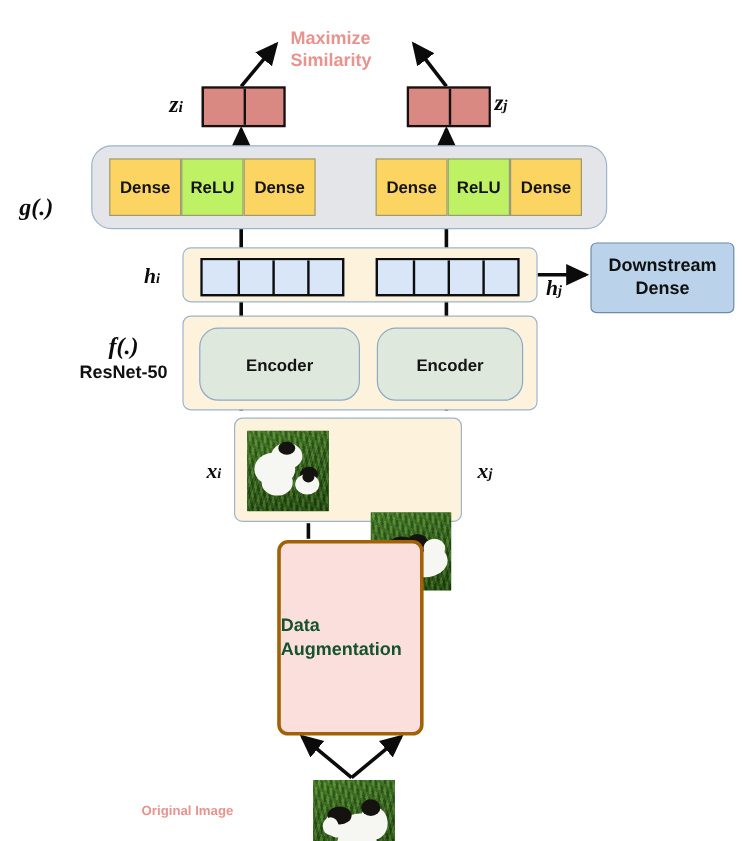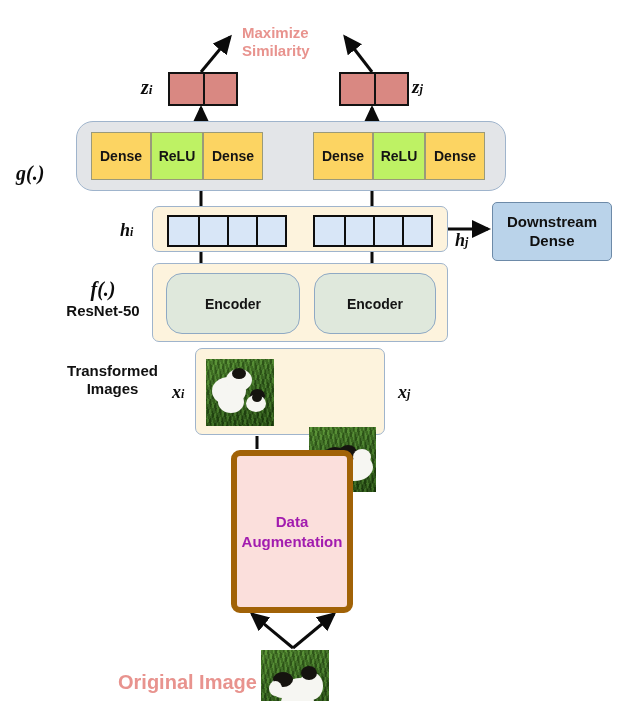--- a/index.html
+++ b/index.html
@@ -41,23 +41,23 @@
   .encoder{background:#dfe8dc;border:1px solid #8fa9c4;border-radius:16px;
            display:flex;align-items:center;justify-content:center;
            font-weight:bold;color:#141414;box-sizing:border-box;}
 
   
   .downstream{background:#bad3ea;border:1px solid #6d8aa8;border-radius:5px;
               display:flex;flex-direction:column;align-items:center;justify-content:center;
               font-weight:bold;color:#101010;box-sizing:border-box;line-height:1.25;}
 
   
-  .augbox{background:#fbdfdc;border:6px solid #a16207;border-radius:9px;
-          display:flex;flex-direction:column;align-items:center;justify-content:center;
-          font-weight:bold;color:#a21caf;line-height:1.3;box-sizing:border-box;}
+  .augbox{background:#fbdfdc;border:3px solid #a16207;border-radius:9px;
+          display:flex;flex-direction:column;align-items:flex-start;justify-content:center;
+          font-weight:bold;color:#14532d;line-height:1.3;box-sizing:border-box;}
 
   
   .photo{position:relative;overflow:hidden;background:#2f5d1e;box-sizing:border-box;}
   .photo .grass{position:absolute;inset:0;
      background:
        repeating-linear-gradient(78deg, rgba(0,0,0,.20) 0 2px, rgba(255,255,255,.05) 2px 4px),
        repeating-linear-gradient(-70deg, rgba(0,0,0,.14) 0 3px, rgba(120,190,70,.16) 3px 6px),
        linear-gradient(165deg,#4e8a2a 0%,#376b1d 45%,#24500f 100%);}
   .dogA{position:absolute;}
   .w-blob{position:absolute;background:#f6f6f2;border-radius:50%;}
@@ -202,24 +202,20 @@
       <div class="dogA" style="inset:0;">
         <div class="w-blob" style="left:26px;top:26px;width:38px;height:28px;"></div>
         <div class="w-blob" style="left:10px;top:24px;width:26px;height:25px;"></div>
         <div class="k-blob" style="left:14px;top:20px;width:24px;height:18px;"></div>
         <div class="w-blob" style="left:8px;top:31px;width:15px;height:17px;"></div>
         <div class="k-blob" style="left:30px;top:18px;width:18px;height:16px;"></div>
         <div class="w-blob" style="left:44px;top:22px;width:18px;height:16px;"></div>
       </div>
     </div>
   </div>
-  <div class="abs lbl-bold" style="left:50px;top:342px;width:125px;text-align:center;font-size:15px;">
-    <div>Transformed</div>
-    <div>Images</div>
-  </div>
   <div class="abs mathi" style="left:172px;top:362px;font-size:18px;">
     <span>x</span><span class="sub">i</span>
   </div>
   <div class="abs mathi" style="left:398px;top:362px;font-size:18px;">
     <span>x</span><span class="sub">j</span>
   </div>
 
   <div class="abs augbox" style="left:231px;top:430px;width:122px;height:163px;font-size:15px;">
     <span>Data</span>
     <span>Augmentation</span>
@@ -231,15 +227,15 @@
       <div class="w-blob" style="left:22px;top:28px;width:34px;height:26px;"></div>
       <div class="w-blob" style="left:38px;top:22px;width:24px;height:28px;"></div>
       <div class="w-blob" style="left:10px;top:26px;width:22px;height:22px;"></div>
       <div class="k-blob" style="left:12px;top:22px;width:20px;height:15px;"></div>
       <div class="w-blob" style="left:8px;top:31px;width:13px;height:15px;"></div>
       <div class="k-blob" style="left:40px;top:16px;width:16px;height:14px;"></div>
       <div class="w-blob" style="left:20px;top:44px;width:12px;height:16px;"></div>
       <div class="w-blob" style="left:40px;top:44px;width:13px;height:16px;"></div>
     </div>
   </div>
-  <div class="abs lbl-rose" style="left:118px;top:650px;font-size:20px;">Original Image</div>
+  <div class="abs lbl-rose" style="left:118px;top:650px;font-size:11px;">Original Image</div>
 
 </div>
 
 </body></html>

